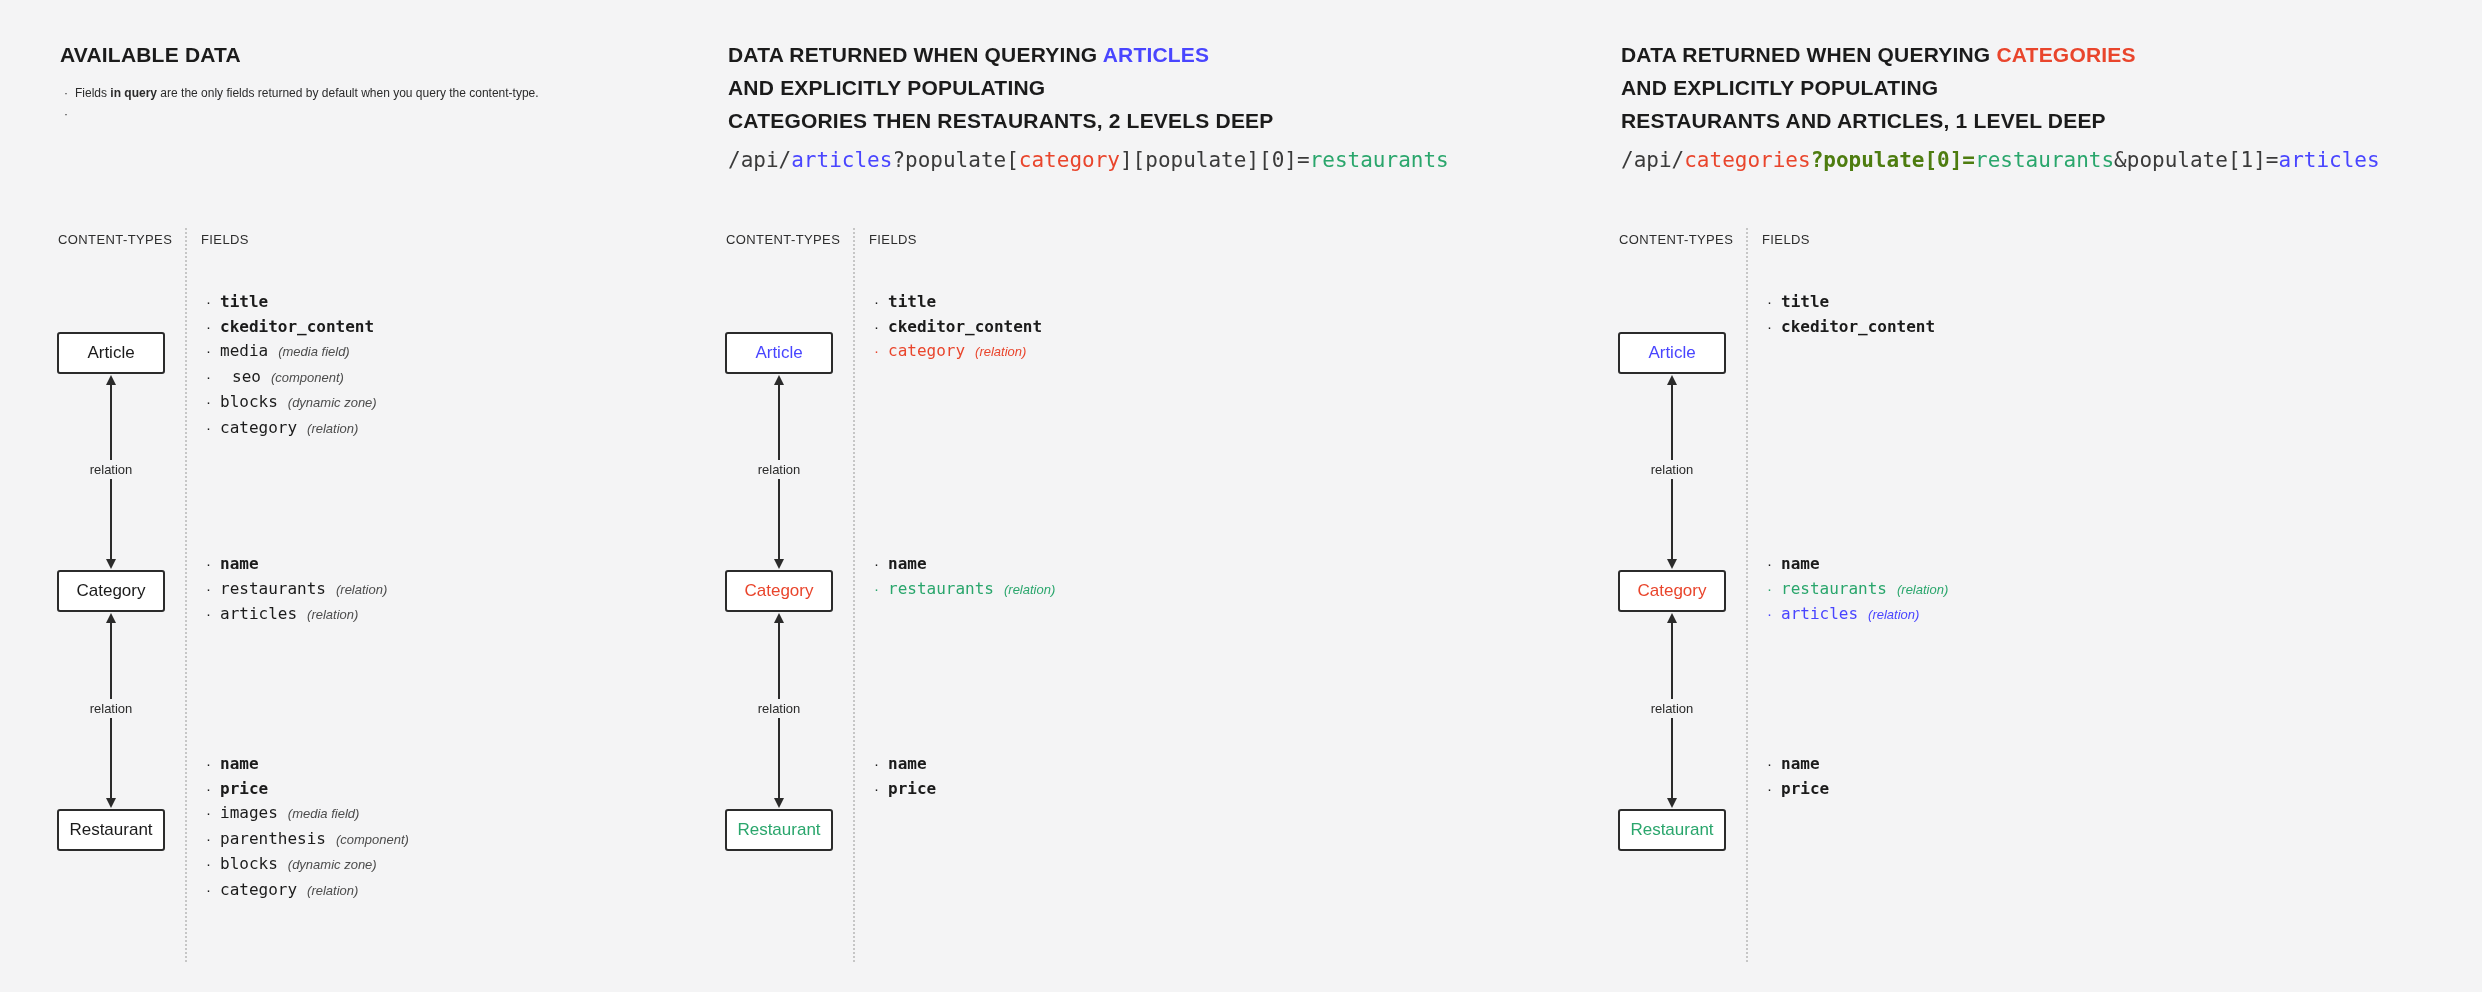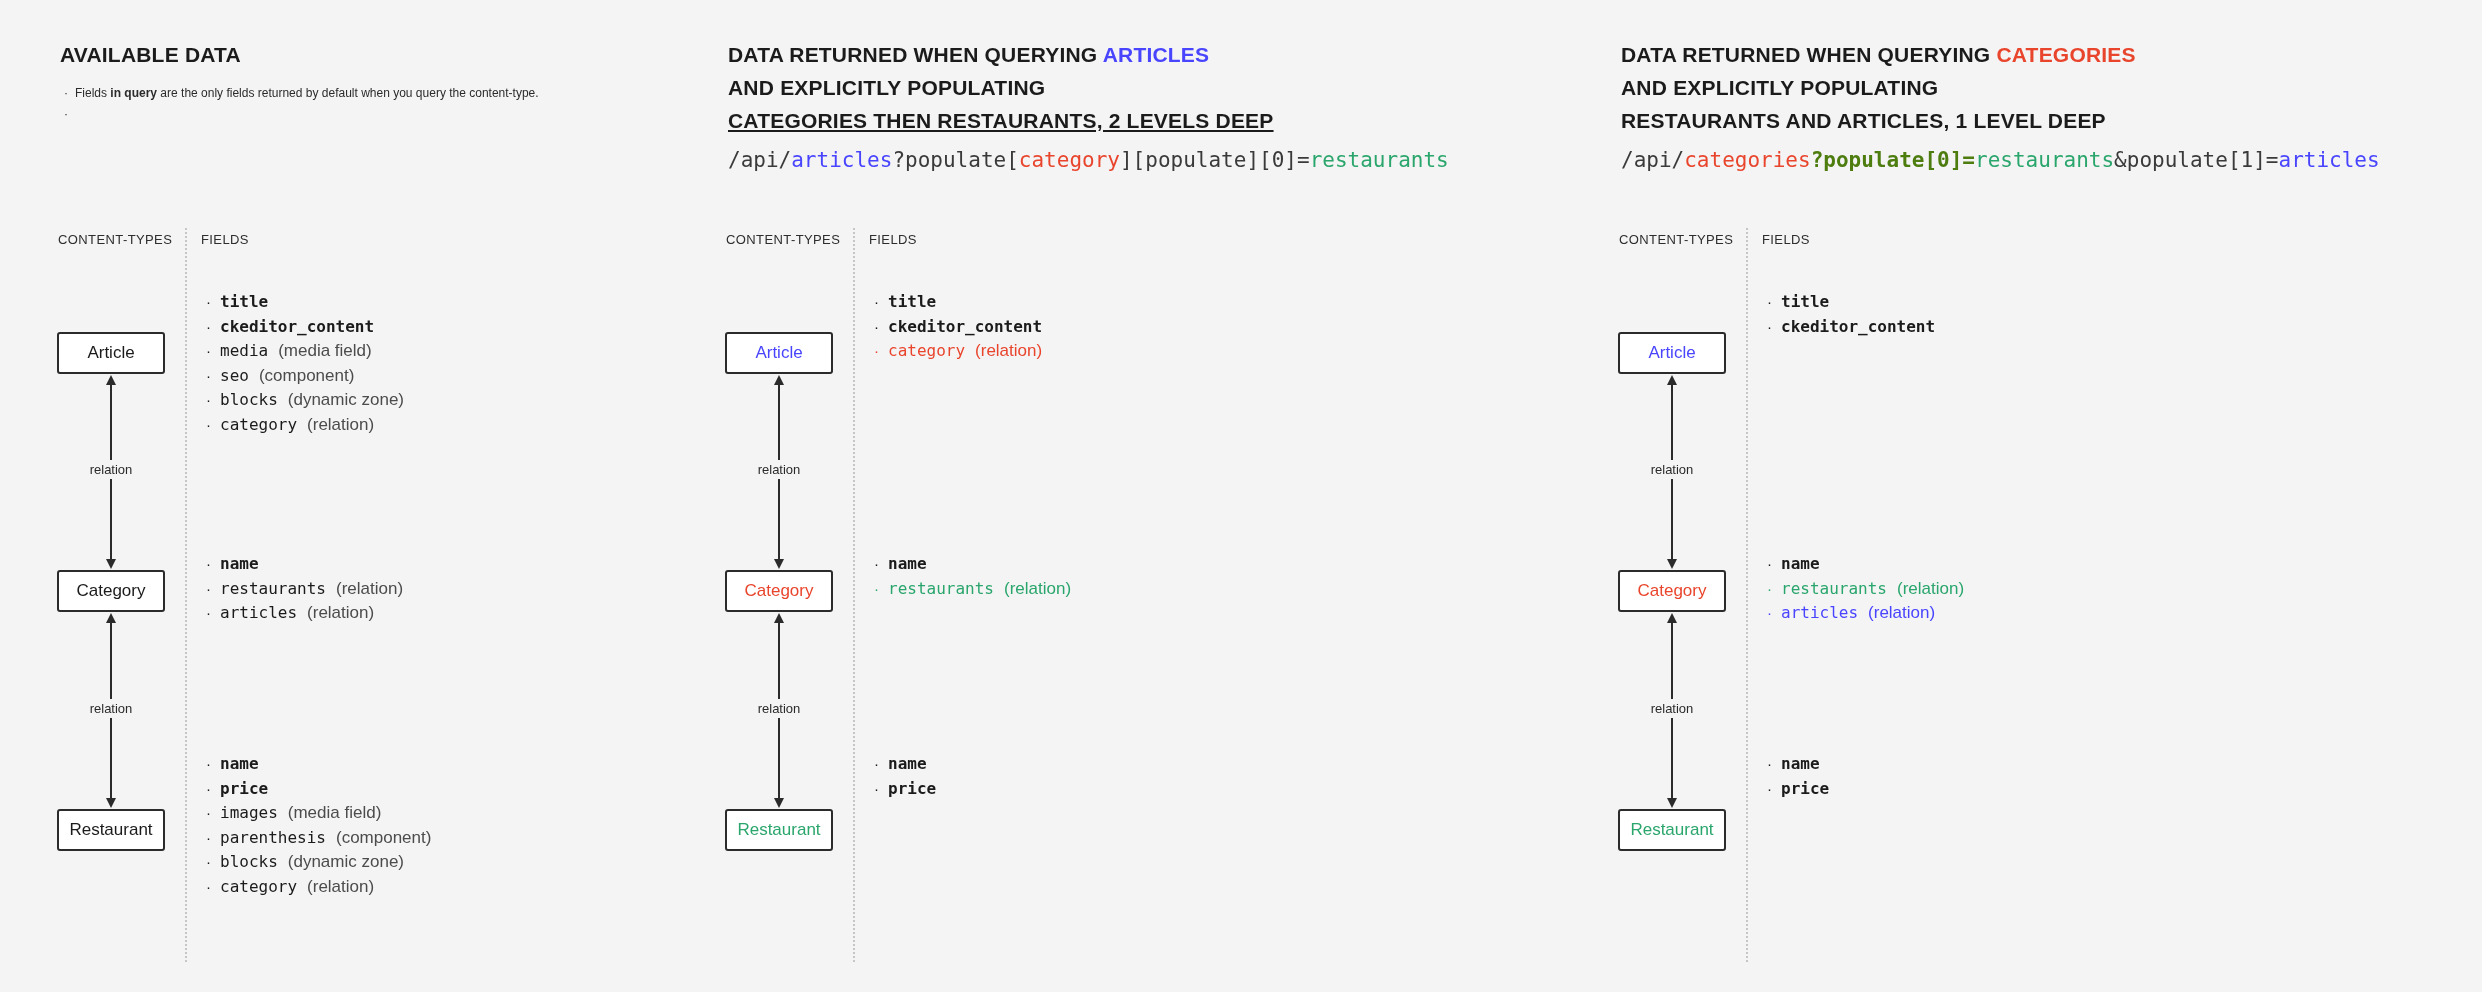--- a/index.html
+++ b/index.html
@@ -49,22 +49,22 @@
   }
 
   .fields { position:absolute; left:206px; list-style:none; white-space:nowrap; }
   .fields li {
     display:flex; align-items:baseline; line-height:24.5px;
     font-family:"DejaVu Sans Mono", monospace; font-size:16px; color:#1e1e1e;
   }
   .fields .bullet { font-family:"Liberation Sans", sans-serif; font-size:15px; margin-right:9px; }
   .fields .fname.bold { font-weight:bold; }
   .fields .ftype {
-    font-family:"Liberation Sans", sans-serif; font-size:17px;
-    margin-left:10px; color:#4c4c4c;
+    font-family:"Liberation Sans", sans-serif; font-size:13px;
+    margin-left:10px; color:#4c4c4c;font-style:italic;
   }
 </style>
 </head>
 <body>
 
 <div class="canvas" id="diagram-root" style="background: rgb(244, 244, 245);">
     <div class="column" style="left: 0px;">
       <div class="heading">
         <div class="heading-line"><span class="seg" style="color: rgb(27, 27, 27);">AVAILABLE DATA</span></div>
       </div>
@@ -94,21 +94,21 @@
           <span class="bullet" style="color: rgb(27, 27, 27);">·</span>
           <span class="fname bold" style="color: rgb(27, 27, 27);">ckeditor_content</span>
         </li>
         <li class="field">
           <span class="bullet" style="color: rgb(27, 27, 27);">·</span>
           <span class="fname" style="color: rgb(27, 27, 27);">media</span>
           <span class="ftype">(media field)</span>
         </li>
         <li class="field">
           <span class="bullet" style="color: rgb(27, 27, 27);">·</span>
-          <span class="fname" style="color: rgb(27, 27, 27);">seo</span>
+          <span class="fname" style="color: rgb(27, 27, 27); margin-left: 12px;">seo</span>
           <span class="ftype">(component)</span>
         </li>
         <li class="field">
           <span class="bullet" style="color: rgb(27, 27, 27);">·</span>
           <span class="fname" style="color: rgb(27, 27, 27);">blocks</span>
           <span class="ftype">(dynamic zone)</span>
         </li>
         <li class="field">
           <span class="bullet" style="color: rgb(27, 27, 27);">·</span>
           <span class="fname" style="color: rgb(27, 27, 27);">category</span>
@@ -169,21 +169,21 @@
           <span class="bullet" style="color: rgb(27, 27, 27);">·</span>
           <span class="fname" style="color: rgb(27, 27, 27);">category</span>
           <span class="ftype">(relation)</span>
         </li>
       </ul>
     </div>
     <div class="column" style="left: 668px;">
       <div class="heading">
         <div class="heading-line"><span class="seg" style="color: rgb(27, 27, 27);">DATA RETURNED WHEN QUERYING </span><span class="seg" style="color: rgb(73, 69, 255);">ARTICLES</span></div>
         <div class="heading-line"><span class="seg" style="color: rgb(27, 27, 27);">AND EXPLICITLY POPULATING</span></div>
-        <div class="heading-line"><span class="seg" style="color: rgb(27, 27, 27); text-decoration: underline;">CATEGORIES THEN RESTAURANTS, 2 LEVELS DEEP</span></div>
+        <div class="heading-line"><span class="seg" style="color: rgb(27, 27, 27);">CATEGORIES THEN RESTAURANTS, 2 LEVELS DEEP</span></div>
       </div>
       <div class="code"><span style="color: rgb(58, 58, 58);">/api/</span><span style="color: rgb(73, 69, 255);">articles</span><span style="color: rgb(58, 58, 58);">?populate[</span><span style="color: rgb(233, 69, 44);">category</span><span style="color: rgb(58, 58, 58);">][populate][0]=</span><span style="color: rgb(42, 166, 108);">restaurants</span></div>
       <div class="col-label" style="left: 58px;">CONTENT-TYPES</div>
       <div class="col-label" style="left: 201px;">FIELDS</div>
       <div class="divider"></div>
       <div class="node-box" style="top: 332px;">
         <span style="color: rgb(73, 69, 255);">Article</span>
       </div>
       <ul class="fields" style="top: 290px;">
         <li class="field">

